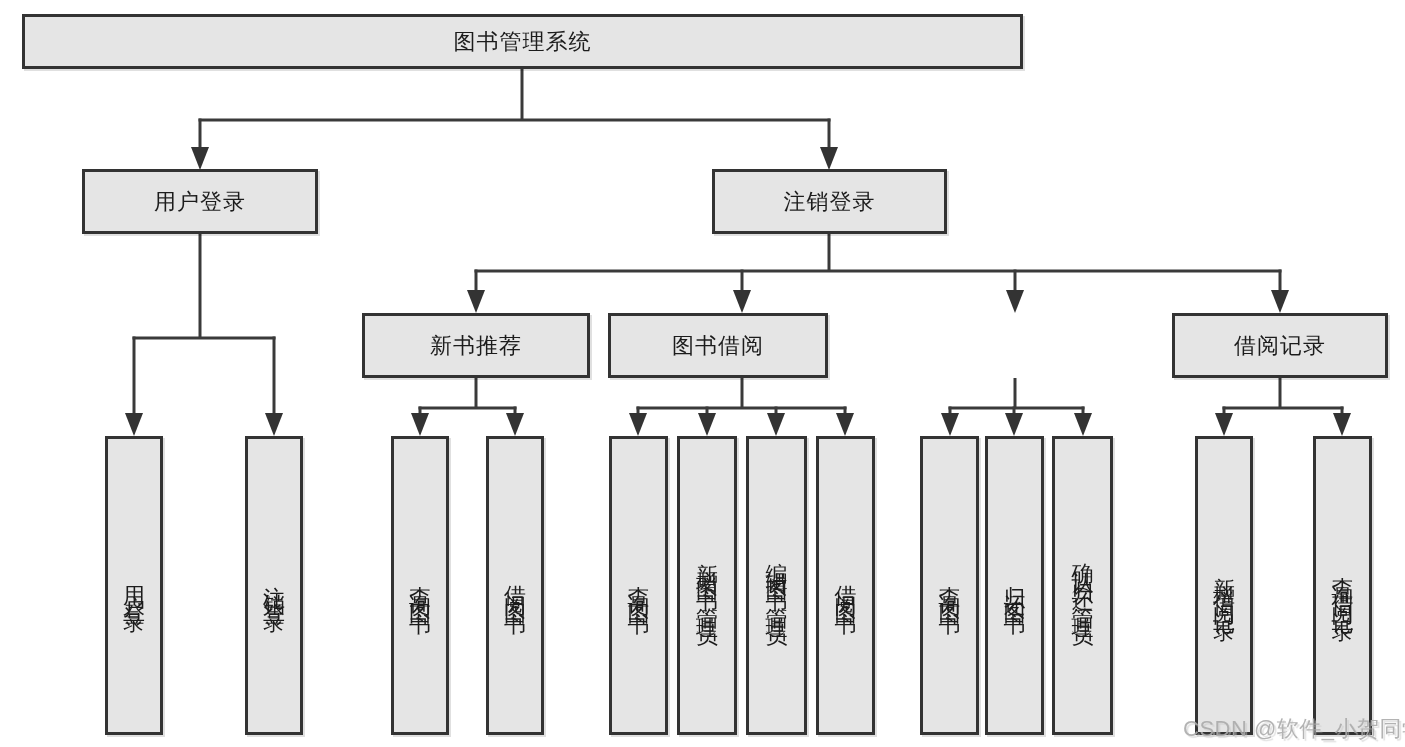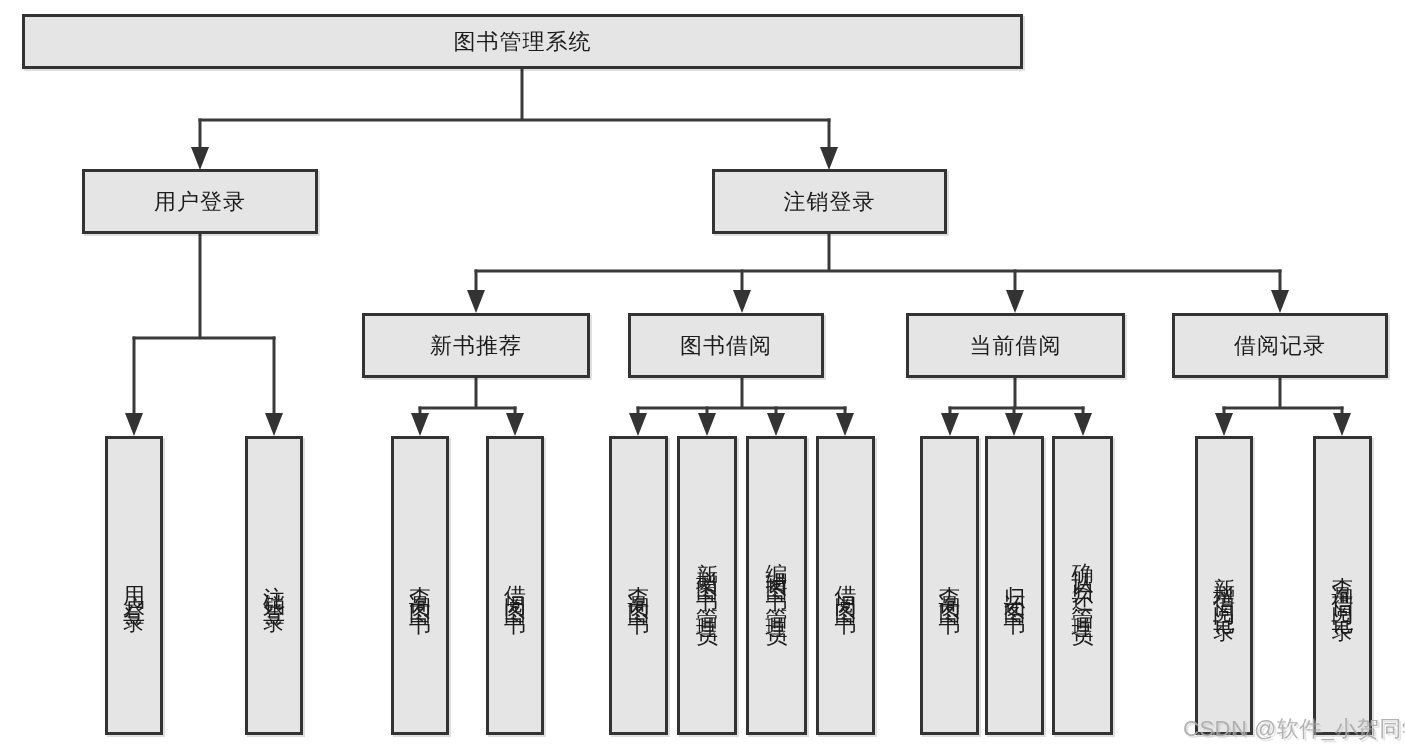--- a/index.html
+++ b/index.html
@@ -37,21 +37,21 @@
     letter-spacing: 9px;
     white-space: nowrap;
   }
   
   .n-root   { left: 22px;   top: 14px;  width: 1001px; height: 55px; }
   
   .n-l2a    { left: 82px;   top: 169px; width: 236px;  height: 65px; }
   .n-l2b    { left: 712px;  top: 169px; width: 235px;  height: 65px; }
   
   .n-l3a    { left: 362px;  top: 313px; width: 228px;  height: 65px; text-align: right; }
-  .n-l3b    { left: 628px;  top: 313px; width: 196px;  height: 65px; }
+  .n-l3b    { left: 608px;  top: 313px; width: 220px;  height: 65px; }
   .n-l3c    { left: 906px;  top: 313px; width: 219px;  height: 65px; }
   .n-l3d    { left: 1172px; top: 313px; width: 216px;  height: 65px; }
   
   .vnode    { top: 436px; height: 299px; }
   .n-a1 { left: 105px;  width: 58px; }
   .n-a2 { left: 245px;  width: 58px; }
   .n-b1 { left: 391px;  width: 58px; }
   .n-b2 { left: 486px;  width: 58px; }
   .n-c1 { left: 609px;  width: 59px; }
   .n-c2 { left: 677px;  width: 60px; }
@@ -156,23 +156,20 @@
   <div class="node n-l2b">
     <span class="lbl">注销登录</span>
   </div>
 
   <div class="node n-l3a">
     <span class="lbl">新书推荐</span>
   </div>
   <div class="node n-l3b">
     <span class="lbl">图书借阅</span>
   </div>
-  <div class="node n-l3c">
-    <span class="lbl">当前借阅</span>
-  </div>
   <div class="node n-l3d">
     <span class="lbl">借阅记录</span>
   </div>
 
   <div class="node vnode n-a1">
     <span class="lbl">用户登录</span>
   </div>
   <div class="node vnode n-a2">
     <span class="lbl">注销登录</span>
   </div>

